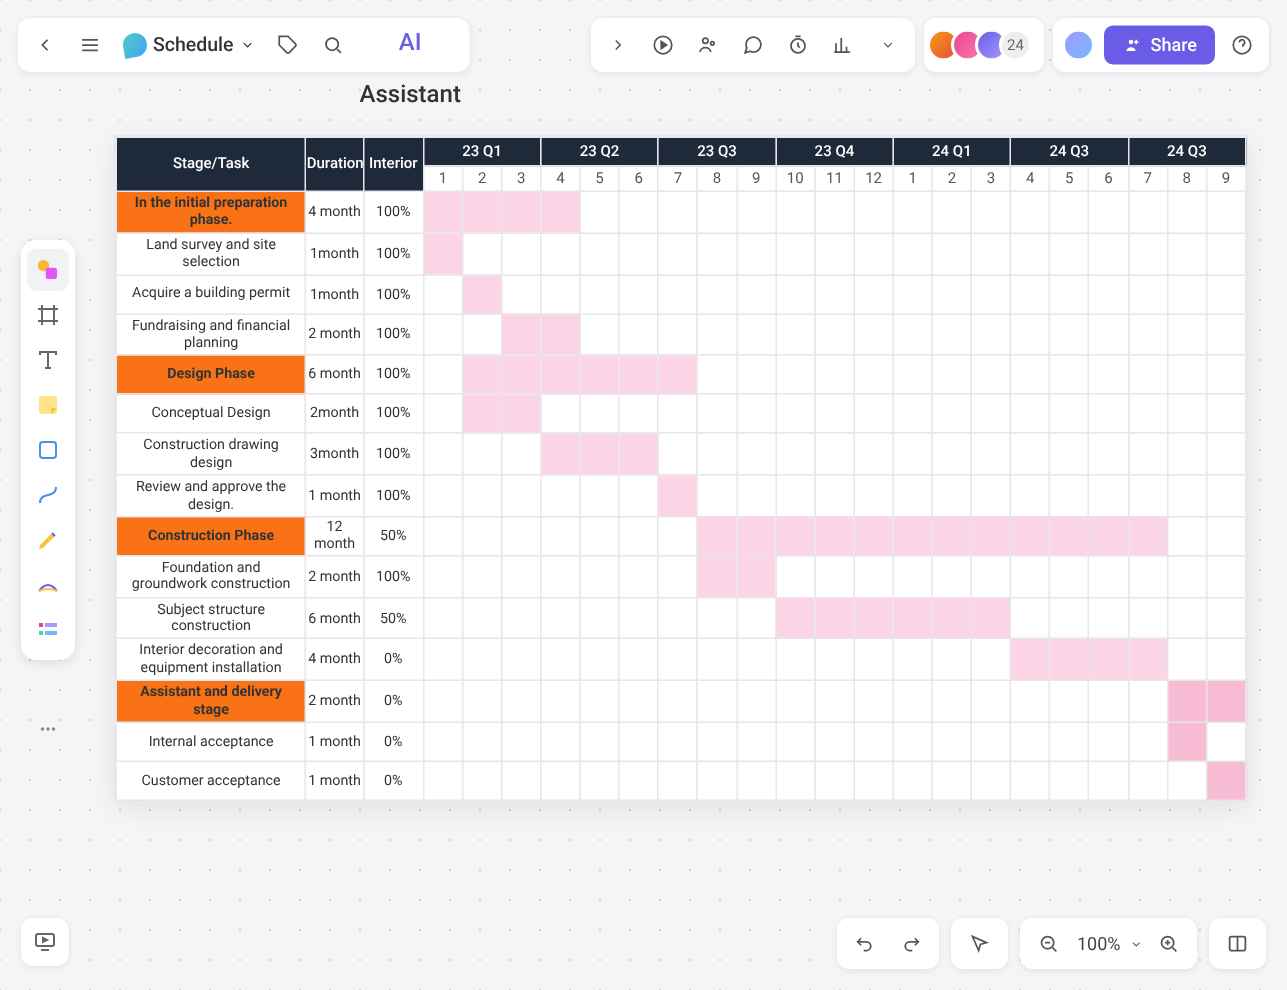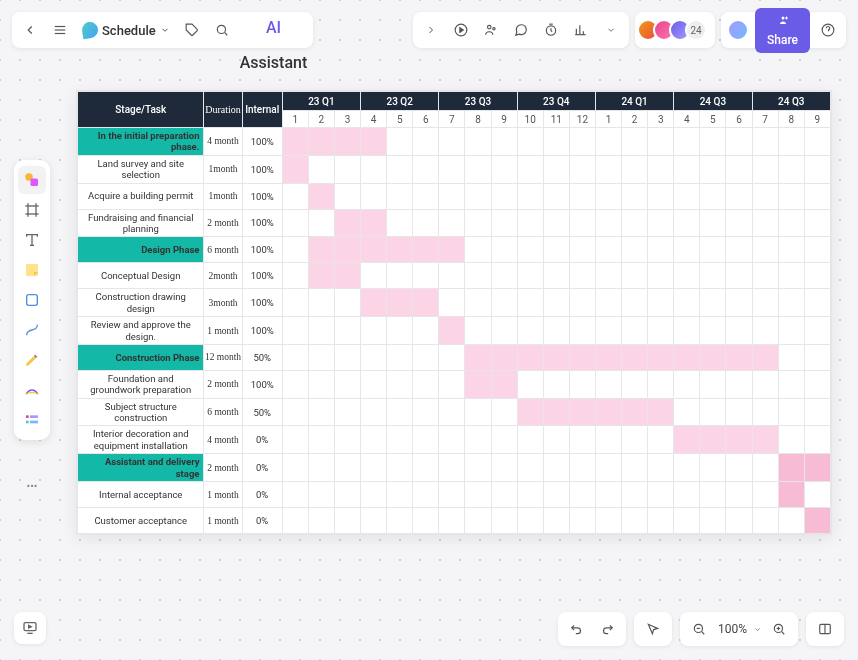--- a/index.html
+++ b/index.html
@@ -68,21 +68,21 @@
     border:2px solid #fff; margin-left:-6px;
     background-size:cover; background-position:center;
   }
   .avatar.a1{ background: linear-gradient(135deg,#f39c12,#e74c3c); }
   .avatar.a2{ background: linear-gradient(135deg,#e84393,#fd79a8); }
   .avatar.a3{ background: linear-gradient(135deg,#6c5ce7,#a29bfe); }
   .avatar.count{ background:#eee; color:#666; font-size:10px; display:flex;align-items:center;justify-content:center;}
   .share-btn {
     background:#6b5ce7; color:#fff; border-radius:6px;
     padding:6px 12px; font-size:12px; font-weight:500;
-    display:flex; align-items:center; gap:7px; cursor:pointer;flex-direction:column;
+    display:flex; align-items:center; gap:7px; cursor:pointer;
   }
   
   .left-tools {
     position:absolute; left:14px; top:160px;
     background:#fff; border-radius:10px;
     box-shadow:0 2px 8px rgba(0,0,0,0.1);
     display:flex; flex-direction:column; gap:2px;
     padding:6px 4px; z-index:10;
   }
   .lt-btn {
@@ -115,24 +115,24 @@
     font-size:10px;
     color:#333;
   }
   .gantt table { border-collapse:collapse; width:100%; table-layout:fixed;}
   .gantt th, .gantt td { border:1px solid #e5e5ea; text-align:center; }
   .gantt thead th { background:#1e2a3a; color:#fff; font-weight:500; font-size:10px;}
   .gantt thead tr:first-child th { height:18px; }
   .gantt thead tr:last-child th { height:16px; background:#fff; color:#555; font-weight:400;}
   .gantt tbody td { height:26px; }
   .col-task{ width:126px; padding:2px 4px; font-size:9.5px; line-height:1.2;}
-  .col-dur{ width:38px; font-size:9.5px;font-family:Liberation Serif, serif;}
+  .col-dur{ width:38px; font-size:9.5px;}
   .col-sch{ width:40px; font-size:9.5px;}
   .col-m{ width:26px;}
-  .phase-row td:first-child{ font-weight:700; background:#14b8a6;text-align:right;}
+  .phase-row td:first-child{ font-weight:700; background:#f97316;}
   .phase-row .col-dur,.phase-row .col-sch{ }
   .bar{ background:#fbd5e5; }
   .bar-dark{ background:#f7bcd4; }
 
   svg{ display:block; }
 </style>
 </head>
 <body>
 
 <div class="canvas-bg"></div>
@@ -403,21 +403,21 @@
         <col class="col-m">
         <col class="col-m">
       <col class="col-m">
         <col class="col-m">
         <col class="col-m">
     </colgroup>
     <thead>
       <tr>
         <th rowspan="2" class="col-task" style="height:36px;">Stage/Task</th>
         <th rowspan="2" class="col-dur">Duration</th>
-        <th rowspan="2" class="col-sch">Internal</th>
+        <th rowspan="2" class="col-sch">Interior</th>
         <th colspan="3">23 Q1</th>
         <th colspan="3">23 Q2</th>
         <th colspan="3">23 Q3</th>
         <th colspan="3">23 Q4</th>
         <th colspan="3">24 Q1</th>
         <th colspan="3">24 Q3</th>
         <th colspan="3">24 Q3</th>
       </tr>
       <tr id="month-row">
           <th>1</th>
@@ -672,21 +672,21 @@
           <td class="bar"></td>
           <td class="bar"></td>
           <td class="bar"></td>
           <td class="bar"></td>
           <td class="bar"></td>
           <td class="bar"></td>
           <td></td>
           <td></td>
         </tr>
         <tr>
-          <td class="col-task">Foundation and groundwork preparation</td>
+          <td class="col-task">Foundation and groundwork construction</td>
           <td class="col-dur">2 month</td>
           <td class="col-sch">100%</td>
           <td></td>
           <td></td>
           <td></td>
           <td></td>
           <td></td>
           <td></td>
           <td></td>
           <td class="bar"></td>

